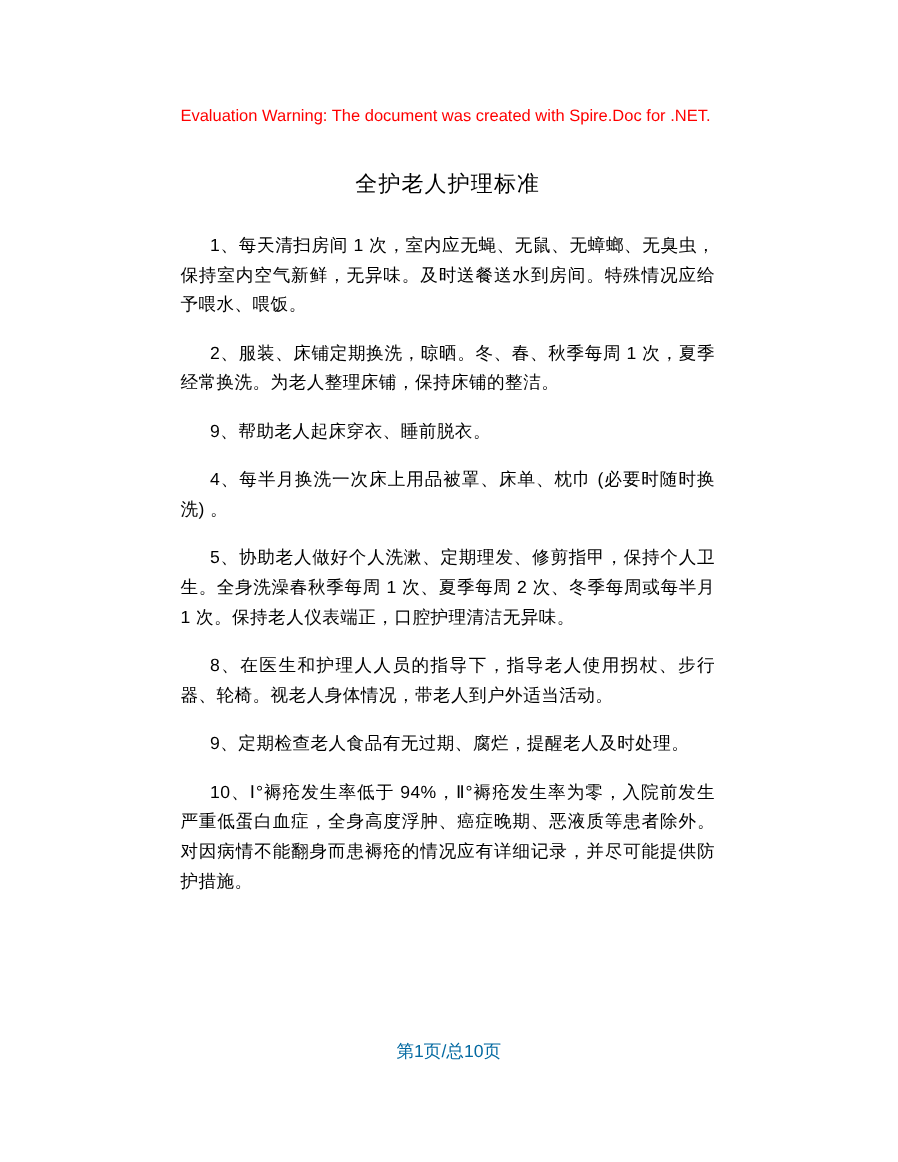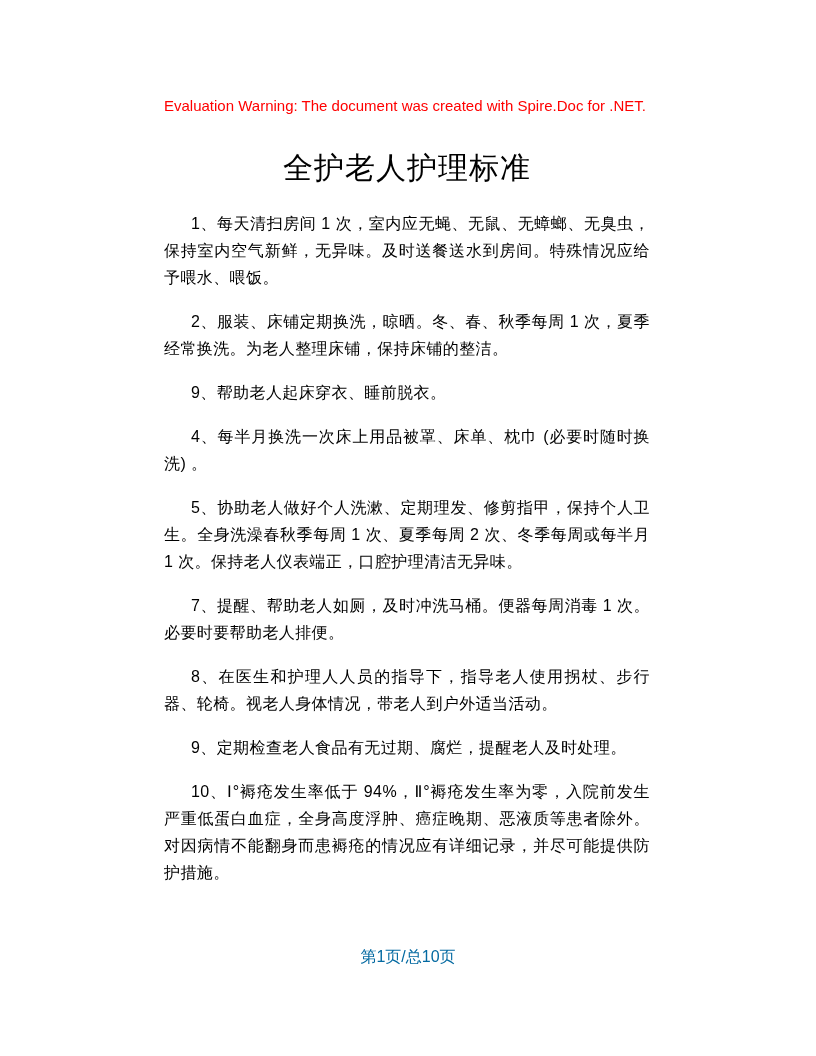--- a/index.html
+++ b/index.html
@@ -17,21 +17,21 @@
   }
   .warning {
     font-size:15px;
     line-height:19px;
     color:#ff0000;
     white-space:nowrap;
   }
   .doc-title {
     font-family:"Liberation Serif", serif;
     font-weight:400;
-    font-size:30px;
+    font-size:20px;
     line-height:40px;
     text-align:center;
     letter-spacing:1px;
     margin:33px 0 22px 0;
   }
   .para {
     font-size:16px;
     line-height:27px;
     letter-spacing:0.4px;
     text-align:justify;
@@ -57,20 +57,19 @@
   <div class="content">
     <div class="warning">Evaluation Warning: The document was created with Spire.Doc for .NET.</div>
 
     <h1 class="doc-title">全护老人护理标准</h1>
 
     <p class="para">1、每天清扫房间 1 次，室内应无蝇、无鼠、无蟑螂、无臭虫，保持室内空气新鲜，无异味。及时送餐送水到房间。特殊情况应给予喂水、喂饭。</p>
     <p class="para">2、服装、床铺定期换洗，晾晒。冬、春、秋季每周 1 次，夏季经常换洗。为老人整理床铺，保持床铺的整洁。</p>
     <p class="para">9、帮助老人起床穿衣、睡前脱衣。</p>
     <p class="para">4、每半月换洗一次床上用品被罩、床单、枕巾 (必要时随时换洗) 。</p>
     <p class="para">5、协助老人做好个人洗漱、定期理发、修剪指甲，保持个人卫生。全身洗澡春秋季每周 1 次、夏季每周 2 次、冬季每周或每半月 1 次。保持老人仪表端正，口腔护理清洁无异味。</p>
-    <p class="para">7、提醒、帮助老人如厕，及时冲洗马桶。便器每周消毒 1 次。必要时要帮助老人排便。</p>
     <p class="para">8、在医生和护理人人员的指导下，指导老人使用拐杖、步行器、轮椅。视老人身体情况，带老人到户外适当活动。</p>
     <p class="para">9、定期检查老人食品有无过期、腐烂，提醒老人及时处理。</p>
     <p class="para">10、Ⅰ°褥疮发生率低于 94%，Ⅱ°褥疮发生率为零，入院前发生严重低蛋白血症，全身高度浮肿、癌症晚期、恶液质等患者除外。对因病情不能翻身而患褥疮的情况应有详细记录，并尽可能提供防护措施。</p>
   </div>
 
   <div class="page-footer">第1页/总10页</div>
 </div>
 
 </body></html>

